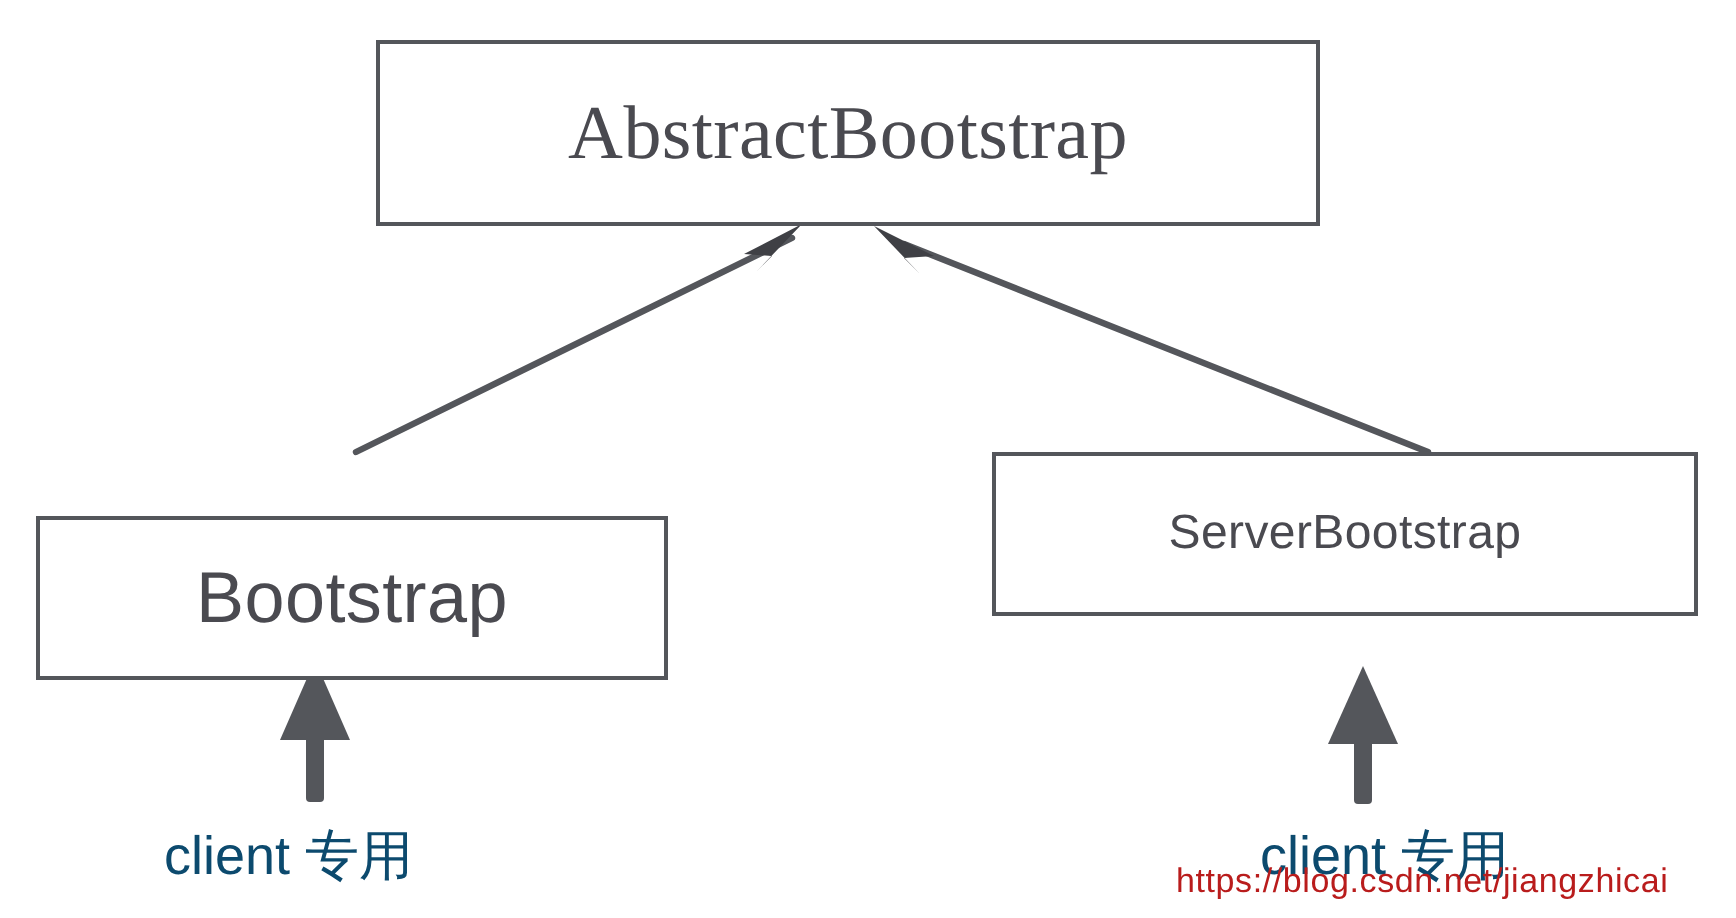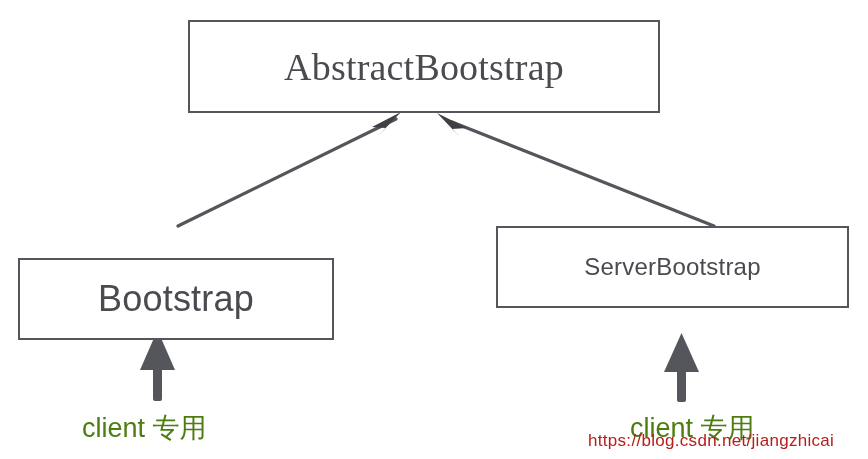--- a/index.html
+++ b/index.html
@@ -66,21 +66,21 @@
     left: 0;
     top: 0;
     width: 868px;
     height: 459px;
     pointer-events: none;
   }
 
   
   .annotation-label {
     position: absolute;
-    color: #4d7c0f;
+    color: #0c4a6e;
     font-size: 27px;
     white-space: nowrap;
     line-height: 1;
   }
   #label-client { left: 82px; top: 415px; }
   #label-server { left: 630px; top: 415px; }
 
   
   #watermark {
     position: absolute;

